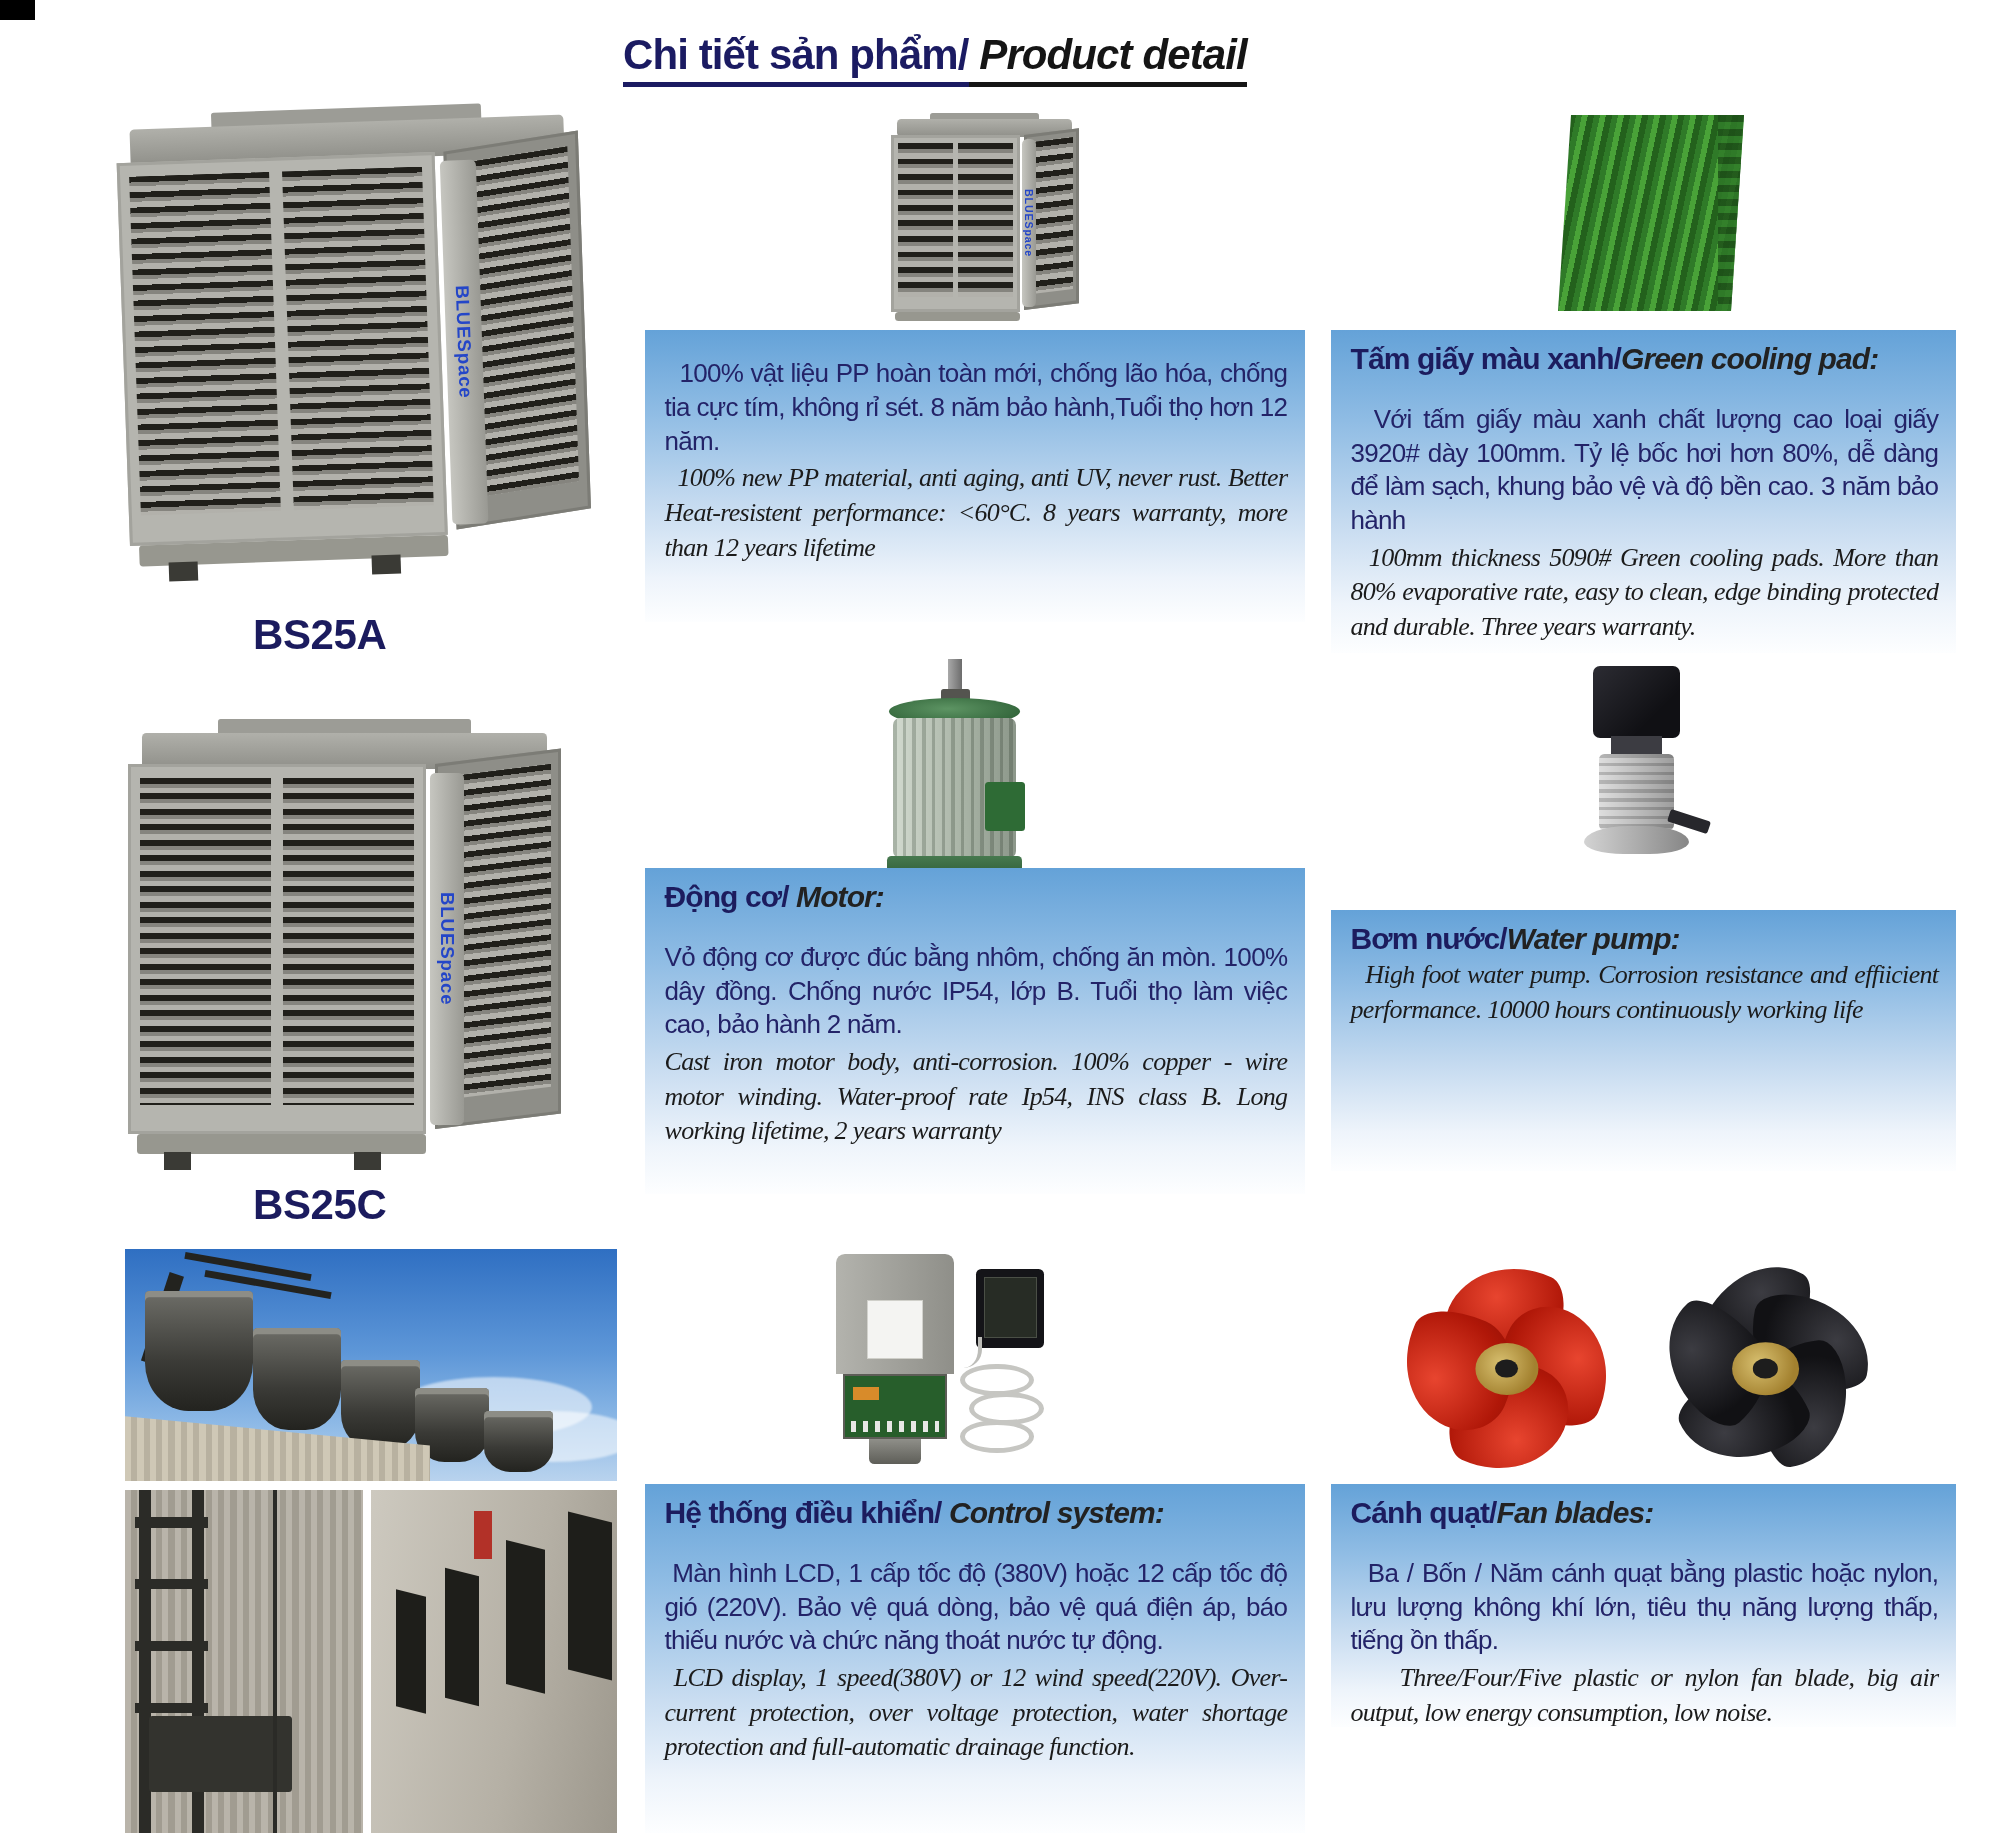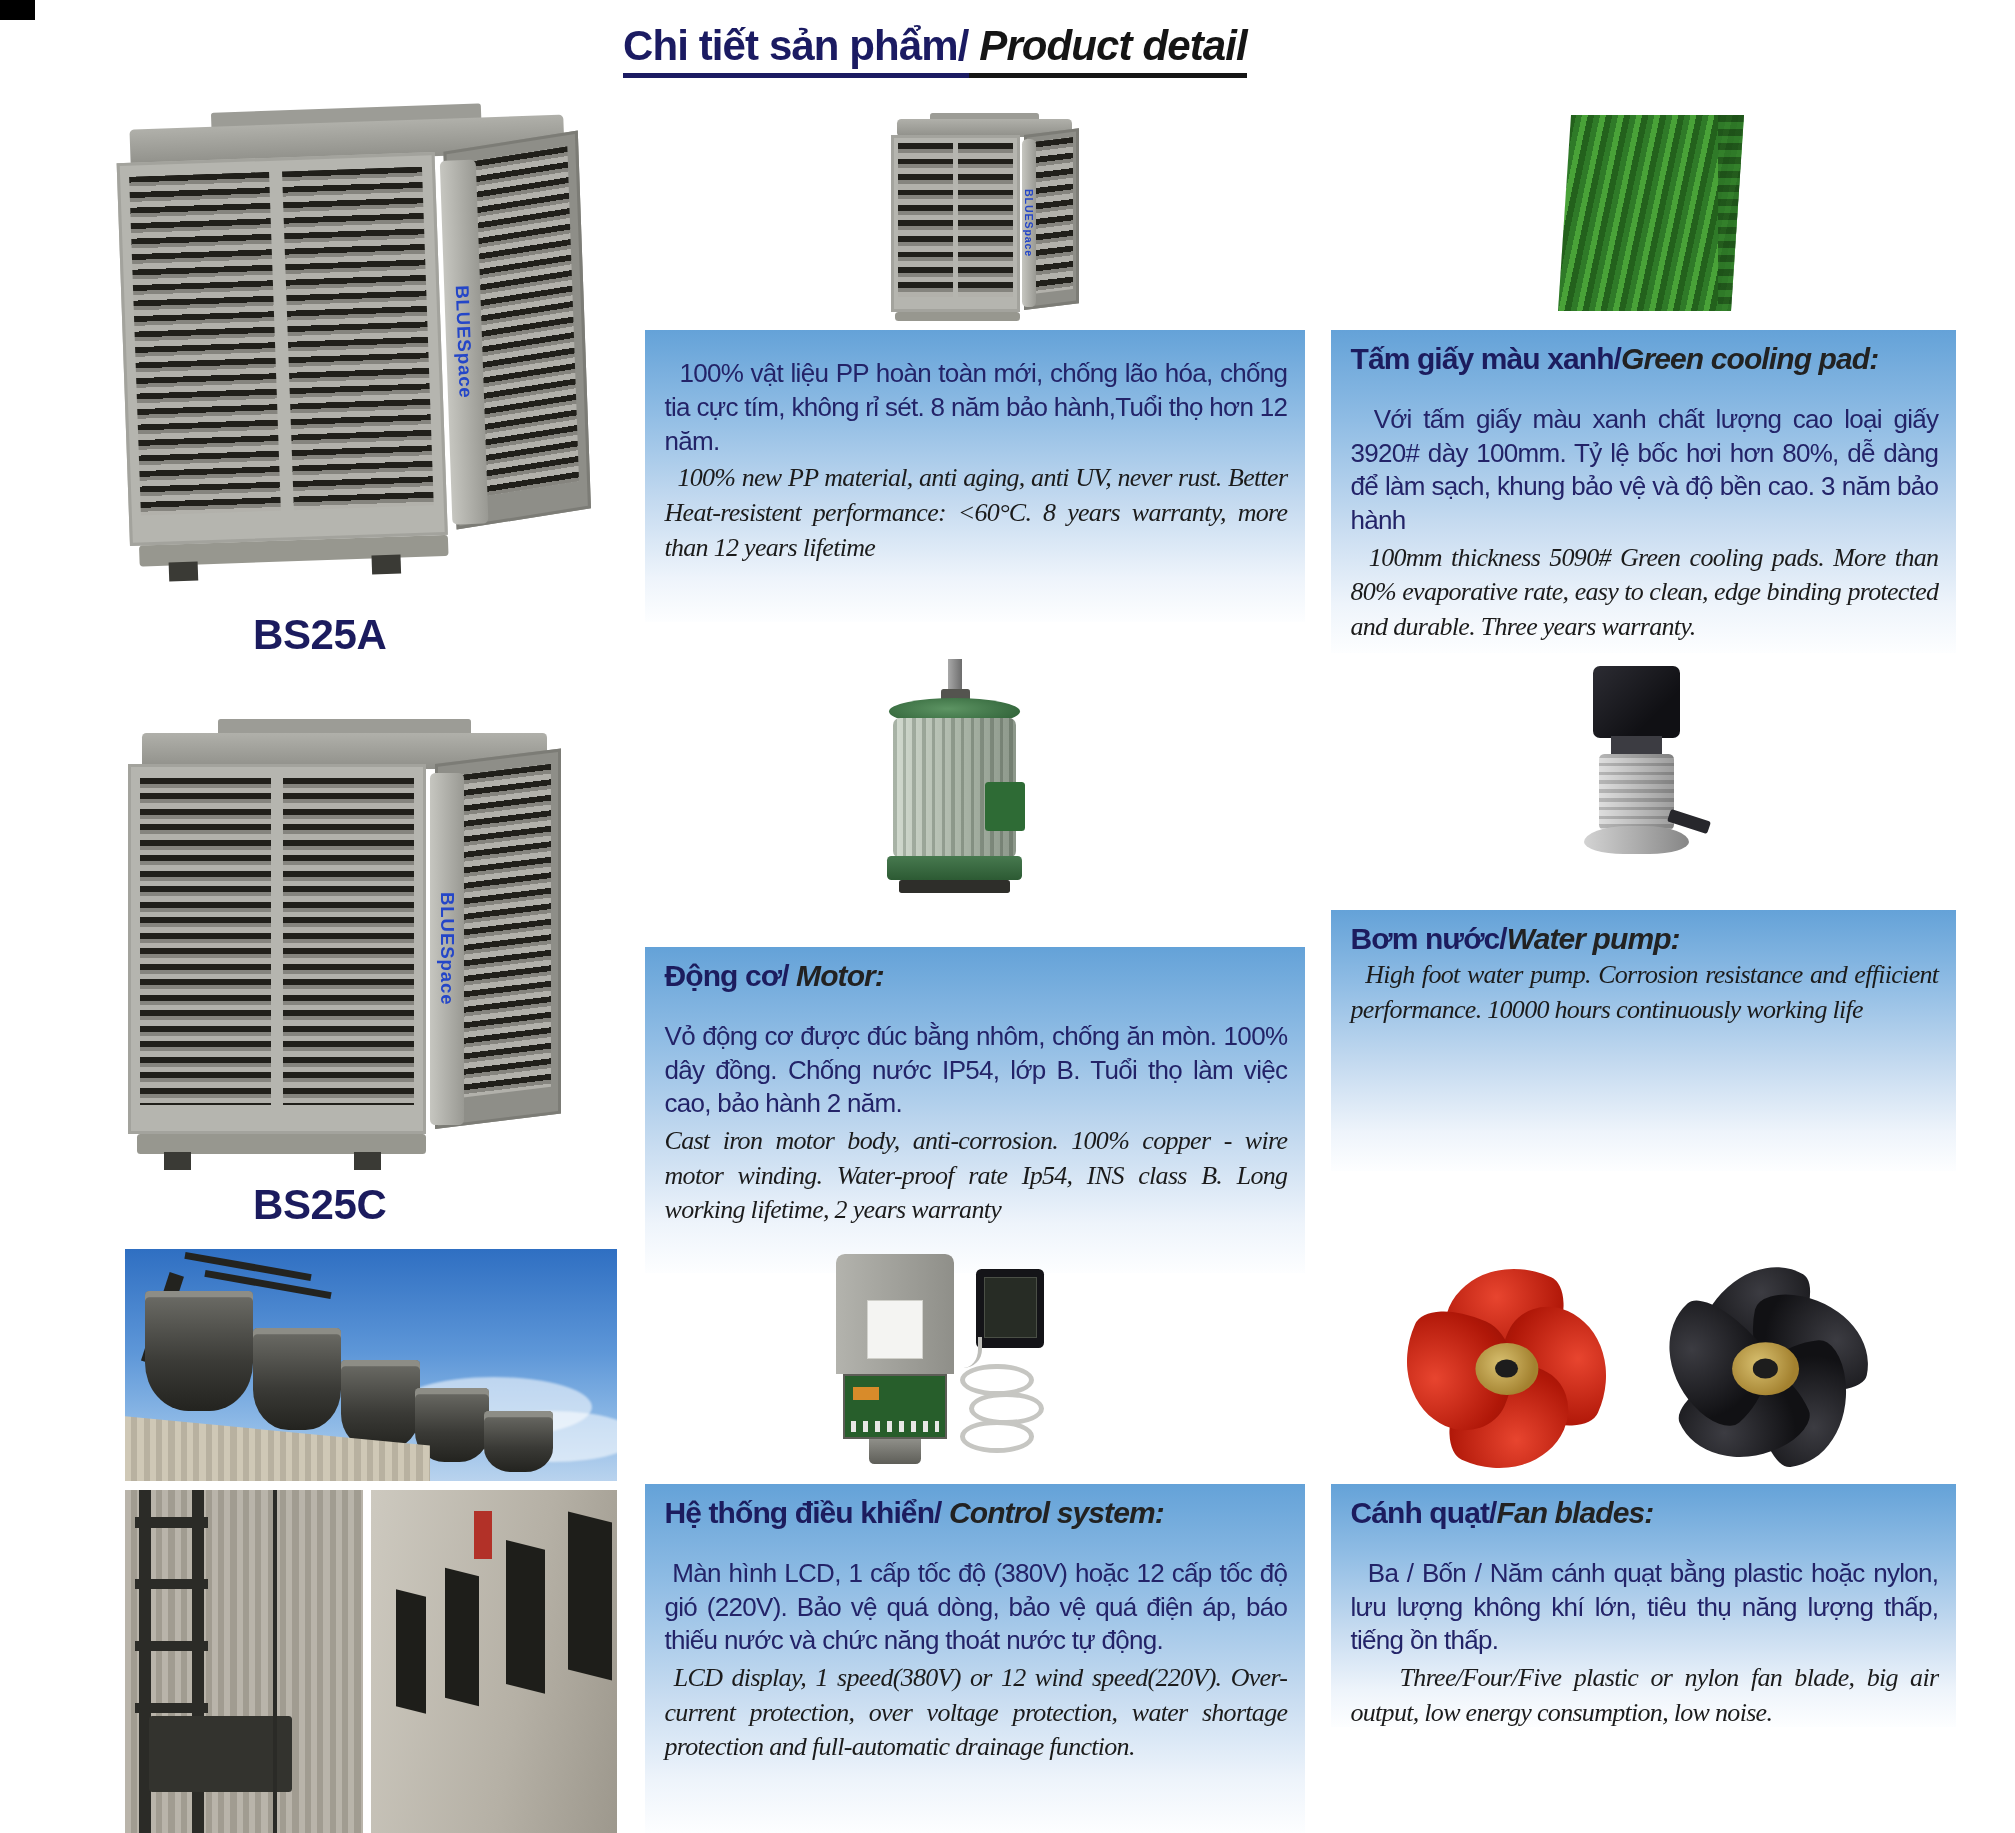--- a/index.html
+++ b/index.html
@@ -1,21 +1,21 @@
 <!DOCTYPE html>
 <html style="font-size:7px"><head>
 <meta charset="utf-8">
 <style>
   * { margin:0; padding:0; box-sizing:border-box; }
   html,body { background:#ffffff; }
   body { font-family:"Liberation Sans", sans-serif; }
   #page { position:relative; width:2015px; height:1834px; background:#ffffff; overflow:hidden; }
 
   
-  .title { position:absolute; left:623px; top:22px; white-space:nowrap; font-weight:bold;
+  .title { position:absolute; left:623px; top:31px; white-space:nowrap; font-weight:bold;
            font-size:42px; letter-spacing:-0.9px; }
   .title .t-vi { color:#1b1b62; border-bottom:5.3px solid #1b1b62; padding-bottom:4.4px; }
   .title .t-en { color:#151515; font-style:italic; border-bottom:5.3px solid #151515; padding-bottom:4.4px; }
 
   .corner-mark { position:absolute; left:0; top:0; width:35px; height:19.5px; background:#000; }
 
   
   .panel { position:absolute; overflow:hidden;
            background:linear-gradient(180deg,#64a2d8 0%,#8fbce4 28%,#c6dbf0 60%,#eef4fb 85%,#fdfeff 100%); }
   .panel h2 { padding:11.5px 17.7px 0 19.5px; font-size:30px; font-weight:bold; letter-spacing:-0.9px; white-space:pre-wrap; }
@@ -237,21 +237,21 @@
   <div class="motor" style="left:878px; top:659px; width:153px; height:246px;">
     <div class="m-shaft"></div>
     <div class="m-collar"></div>
     <div class="m-disc"></div>
     <div class="m-body"></div>
     <div class="m-box"></div>
     <div class="m-base"></div>
     <div class="m-foot"></div>
   </div>
 
-  <section class="panel" style="left:645px; top:947px; width:660px; height:326px;">
+  <section class="panel" style="left:645px; top:868px; width:660px; height:326px;">
     <h2><span class="hv">Động cơ/</span><span class="he"> Motor:</span></h2>
     <p class="vi">Vỏ động cơ được đúc bằng nhôm, chống ăn mòn. 100% dây đồng. Chống nước IP54, lớp B. Tuổi thọ làm việc cao, bảo hành 2 năm.</p>
     <p class="en">Cast iron motor body, anti-corrosion. 100% copper - wire motor winding. Water-proof rate Ip54, INS class B. Long working lifetime, 2 years warranty</p>
   </section>
 
   <div class="control" style="left:774px; top:1254px; width:310px; height:219px;">
     <div class="cb">
       <div class="cb-up"></div>
       <div class="cb-label"></div>
       <div class="cb-pcb">

